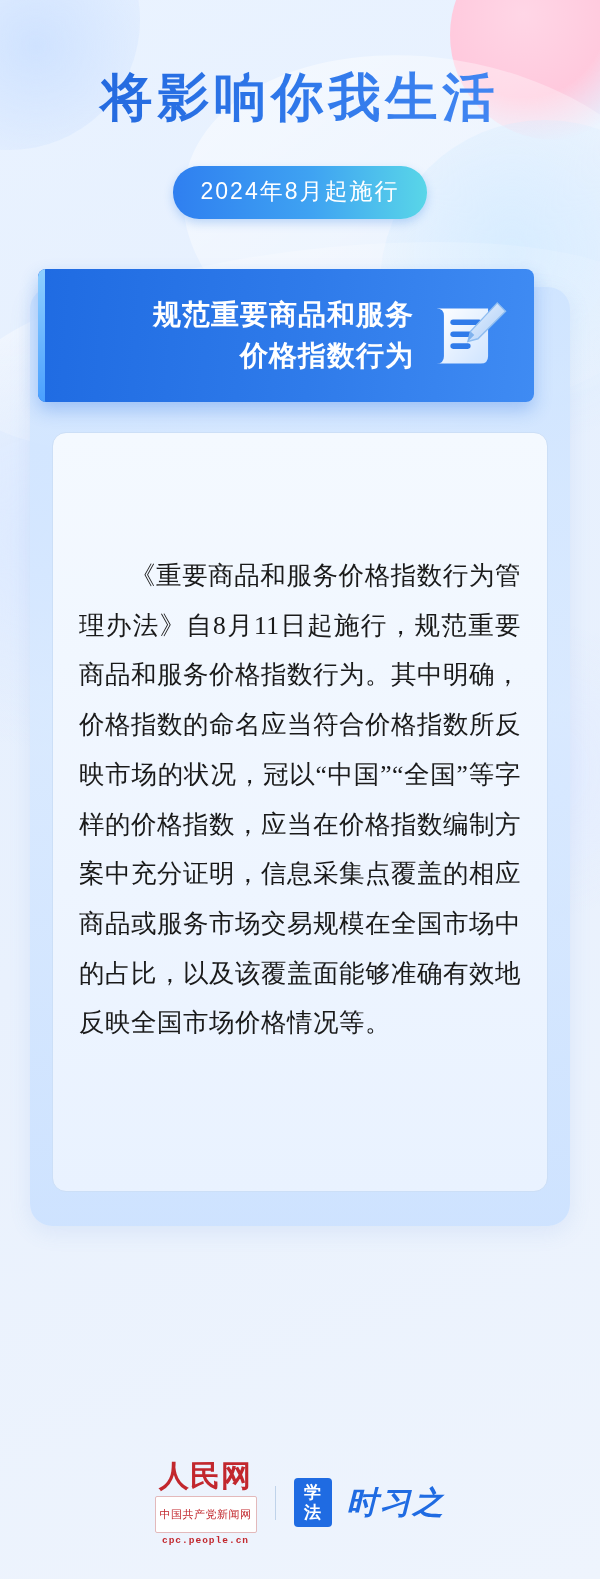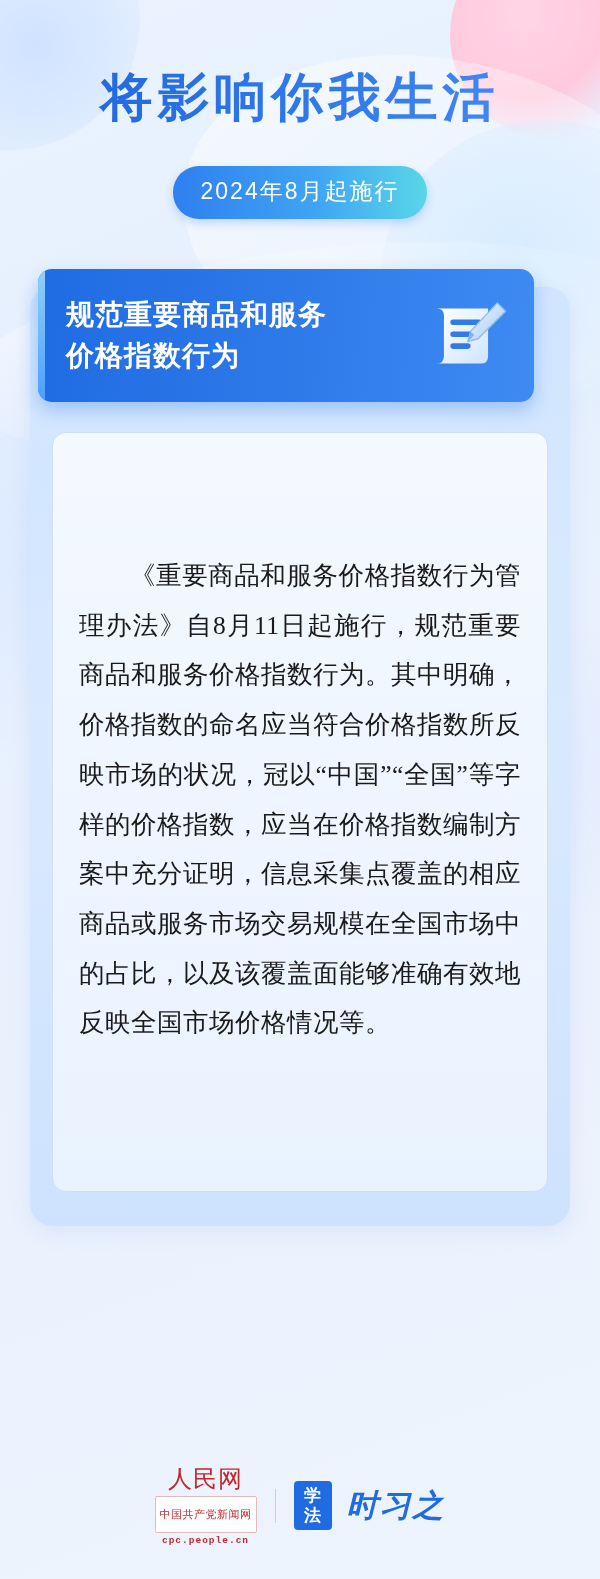--- a/index.html
+++ b/index.html
@@ -126,26 +126,27 @@
     margin: 68px 30px 0 30px;
     background: linear-gradient(180deg, rgba(205,227,255,.85) 0%, rgba(214,232,255,.8) 45%, rgba(201,224,255,.85) 100%);
     border-radius: 22px;
     padding: 26px 22px 34px 22px;
     box-shadow: 0 6px 22px rgba(90,140,210,.12);
   }
   .section-banner {
     position: relative;
     margin: -44px 0 0 -14px;
     width: 100%;
-    border-radius: 14px;
+    border-radius: 8px;
     background: linear-gradient(95deg, #1f6be2 0%, #2f7bea 55%, #3f8bf3 100%);
     box-shadow: 0 8px 18px rgba(31,107,226,.3);
     padding: 26px 120px 26px 28px;
     box-sizing: border-box;
     overflow: hidden;
+    text-align: right;
   }
   .section-banner::before {
     content: "";
     position: absolute;
     left: 0; top: 0; bottom: 0;
     width: 7px;
     background: linear-gradient(180deg, #8fd0ff, #4aa0ff);
     border-radius: 14px 0 0 14px;
   }
   .section-title {
@@ -194,22 +195,22 @@
     justify-content: center;
     gap: 18px;
     z-index: 3;
   }
   .logo-people {
     text-align: center;
     line-height: 1;
   }
   .logo-people-cn {
     font-family: "Liberation Serif", serif;
-    font-size: 24px;
-    font-weight: normal;
+    font-size: 30px;
+    font-weight: bold;
     color: #c2272d;
     letter-spacing: 1px;
   }
   .logo-people-sub {
     margin-top: 5px;
     font-size: 11px;
     color: #c2272d;
     background: #fff;
     border: 1px solid #e3b9bb;
     border-radius: 2px;

